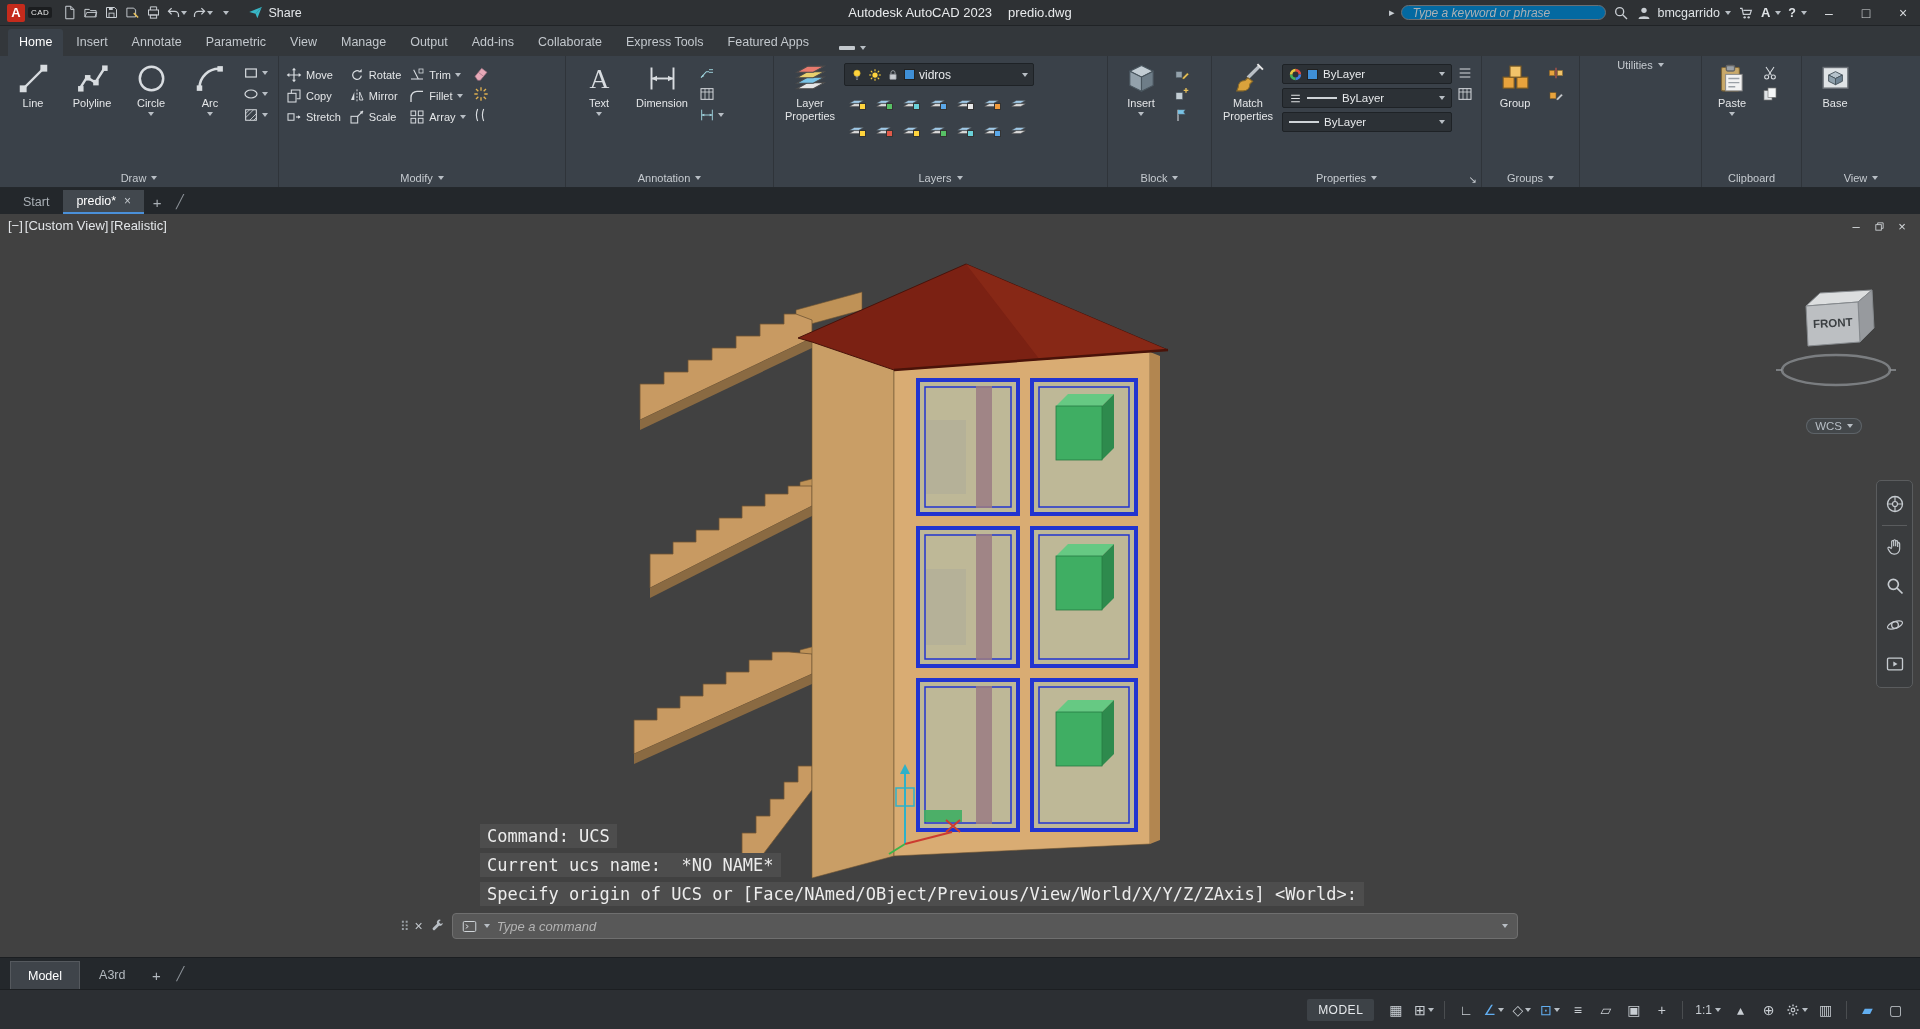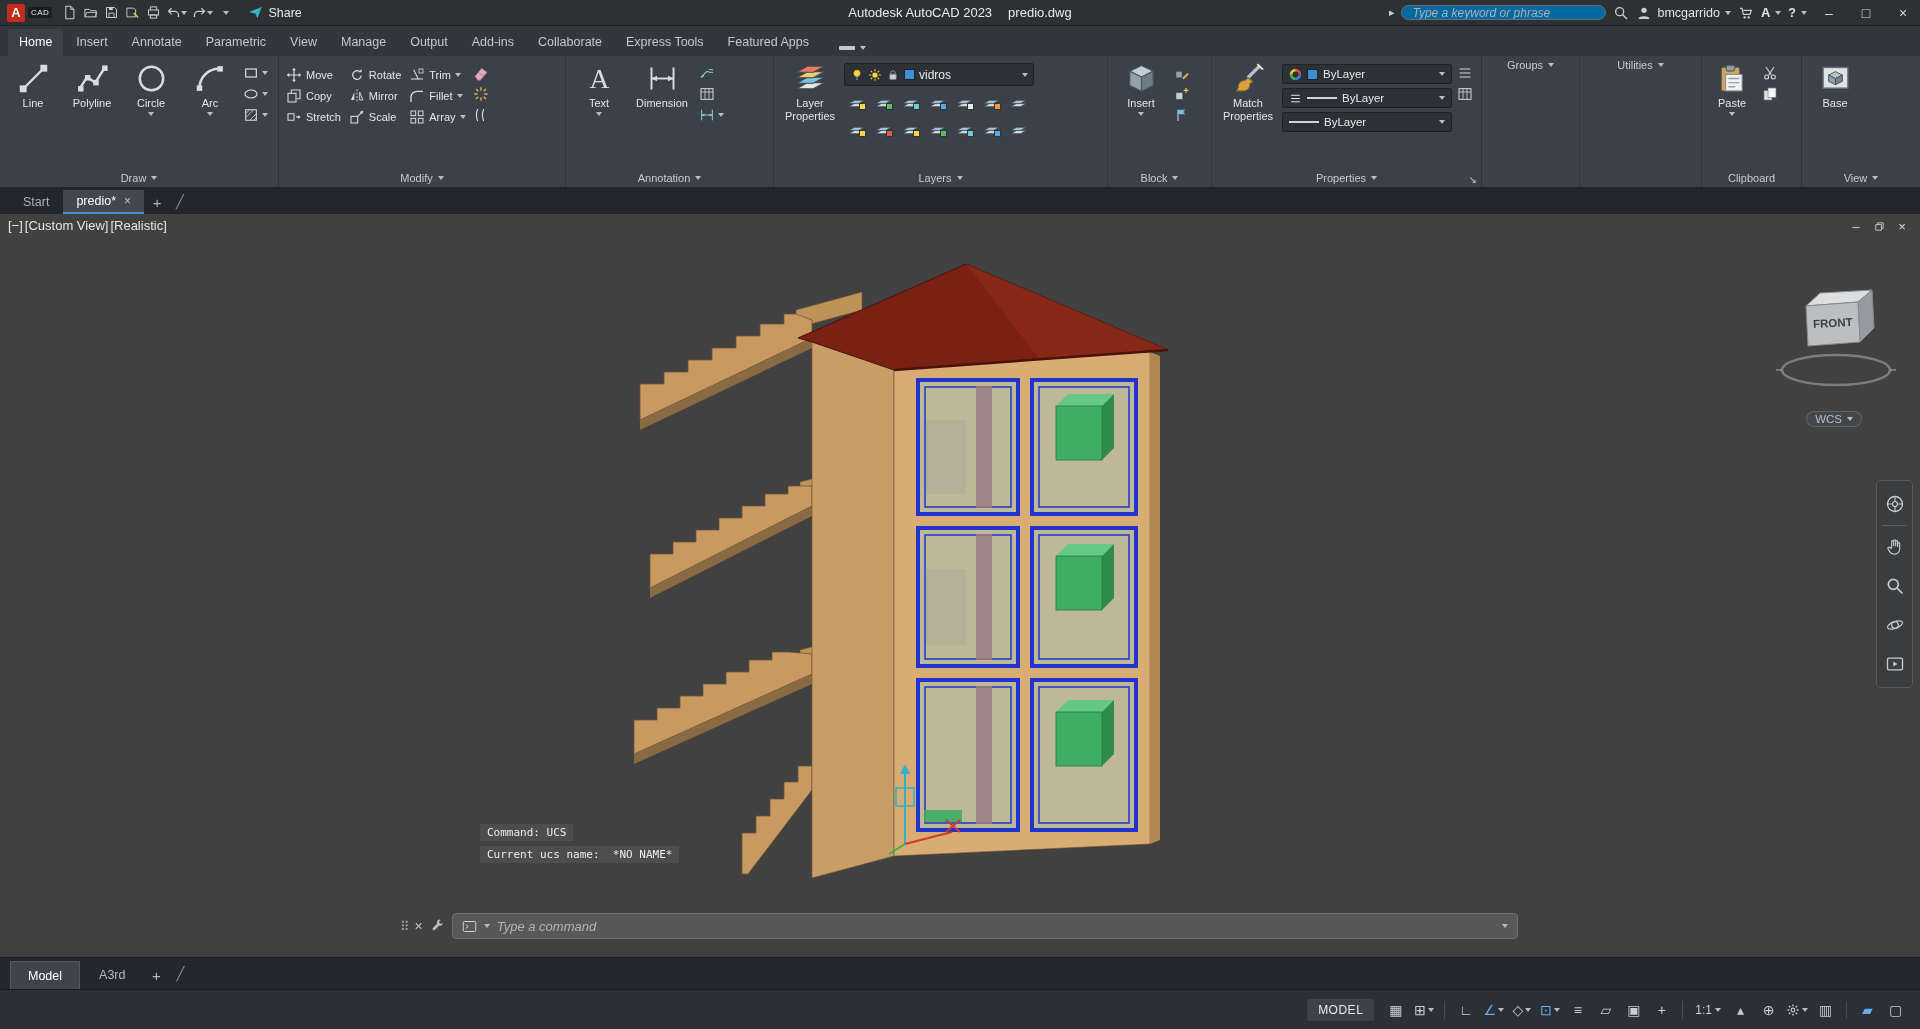--- a/index.html
+++ b/index.html
@@ -70,27 +70,27 @@
 .ftplus{width:24px;height:24px;display:flex;align-items:center;justify-content:center;color:#aab0b6;font-size:15px}
 .ftslash{color:#8b9197;font-size:13px;padding:0 6px;align-self:center}
 
 .viewport{flex:1;position:relative;background:#414141;overflow:hidden}
 .model-svg{position:absolute;left:0;top:0;width:1920px;height:743px}
 .vplabel{position:absolute;top:4px;left:8px;font-size:13px;color:#e3e6e9;display:flex;gap:2px;z-index:3}
 .vpctrl{position:absolute;top:2px;right:8px;display:flex;gap:3px;z-index:3}
 .vpbtn{width:20px;height:20px;display:flex;align-items:center;justify-content:center;color:#d6dadd;font-size:13px}
 .vpbtn svg{width:11px;height:11px}
 .viewcube{position:absolute;right:14px;top:62px;width:132px;height:122px;z-index:2}
-.wcs{position:absolute;right:58px;top:197px;display:flex;align-items:center;gap:5px;background:rgba(70,76,82,.55);border:1px solid rgba(120,128,136,.5);border-radius:8px;padding:1px 8px;font-size:11.5px;color:#b7bec5;z-index:2}
+.wcs{position:absolute;right:58px;top:204px;display:flex;align-items:center;gap:5px;background:rgba(70,76,82,.55);border:1px solid rgba(120,128,136,.5);border-radius:8px;padding:1px 8px;font-size:11.5px;color:#b7bec5;z-index:2}
 .navbar{position:absolute;right:7px;top:266px;width:37px;background:rgba(58,60,62,.92);border:1px solid #5a5c5e;border-radius:5px;display:flex;flex-direction:column;align-items:center;padding:5px 0;gap:3px;z-index:2}
 .navbtn{width:29px;height:36px;display:flex;align-items:center;justify-content:center;color:#c6cbd0;position:relative}
 .navbtn svg{width:20px;height:20px}
 .navsep{width:25px;height:1px;background:#5a5c5e}
 .history{position:absolute;left:480px;top:610px;display:flex;flex-direction:column;align-items:flex-start;z-index:3}
-.chip{display:inline-block;background:#4d4d4d;color:#ececec;font-family:"DejaVu Sans Mono",monospace;font-size:11px;padding:2px 7px;margin-bottom:5px;white-space:pre}
+.chip{display:inline-block;background:#4d4d4d;color:#ececec;font-family:"DejaVu Sans Mono",monospace;font-size:17px;padding:2px 7px;margin-bottom:5px;white-space:pre}
 .cmdrow{position:absolute;left:400px;top:698px;width:1118px;height:28px;display:flex;align-items:center;gap:7px;color:#b9bfc5;z-index:3}
 .grip{font-size:13px;color:#9aa0a6;letter-spacing:-2px}
 .cmdx{font-size:14px;color:#c3c8cd}
 .cmdrow .wr{width:15px;height:15px;color:#b8bec4}
 .cmdpill{flex:1;height:26px;background:#585858;border:1px solid #6f6f6f;border-radius:4px;display:flex;align-items:center;gap:7px;padding:0 9px}
 .cmdpill .ci{width:15px;height:15px;color:#cfd4d8}
 .cmdinput{flex:1;background:transparent;border:none;outline:none;color:#c9c9c9;font-style:italic;font-size:13px;font-family:"Liberation Sans",sans-serif}
 .cmdinput::placeholder{color:#b3b3b3;font-style:italic}
 
 .modeltabs{height:32px;background:#24282c;display:flex;align-items:flex-end;padding-left:10px;gap:2px;border-top:1px solid #1b1e21;flex:none}
@@ -915,20 +915,40 @@
         </div>
       </div>
       <div class="panel-footer">
           <span>Properties</span>
           <span class="caret"></span>
           <span class="launcher">↘</span>
         </div>
     </div>
 
     <div class="panel" style="width:98px">
+      <div class="panel-body">
+        <div class="bigbtn">
+            <svg class="ic">
+              <use href="#s-group"></use>
+            </svg>
+            <span class="lbl">Group</span>
+          </div>
+        <div class="minicol">
+          <span class="mini">
+              <svg>
+                <use href="#s-ungroup"></use>
+              </svg>
+            </span>
+          <span class="mini">
+              <svg>
+                <use href="#s-gedit"></use>
+              </svg>
+            </span>
+        </div>
+      </div>
       <div class="panel-footer">
           <span>Groups</span>
           <span class="caret"></span>
         </div>
     </div>
 
     <div class="panel" style="width:122px">
       <div class="panel-footer">
           <span>Utilities</span>
           <span class="caret"></span>
@@ -1115,20 +1135,21 @@
       <span class="navbtn">
           <svg>
             <use href="#s-motion"></use>
           </svg>
         </span>
     </div>
 
     <div class="history">
       <span class="chip">Command: UCS</span>
       <span class="chip">Current ucs name:  *NO NAME*</span>
+      <span class="chip">Specify origin of UCS or [Face/NAmed/OBject/Previous/View/World/X/Y/Z/ZAxis] &lt;World&gt;:</span>
     </div>
 
     <div class="cmdrow">
       <span class="grip">⠿</span>
       <span class="cmdx">×</span>
       <svg class="wr">
           <use href="#s-wrench"></use>
         </svg>
       <div class="cmdpill">
         <svg class="ci">

